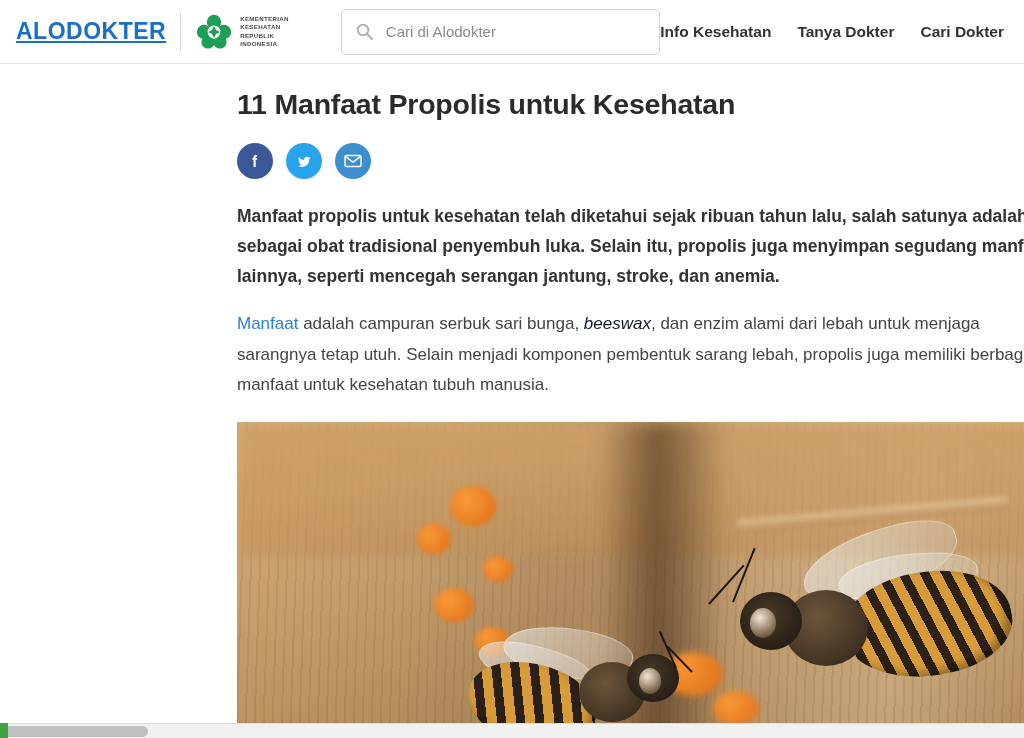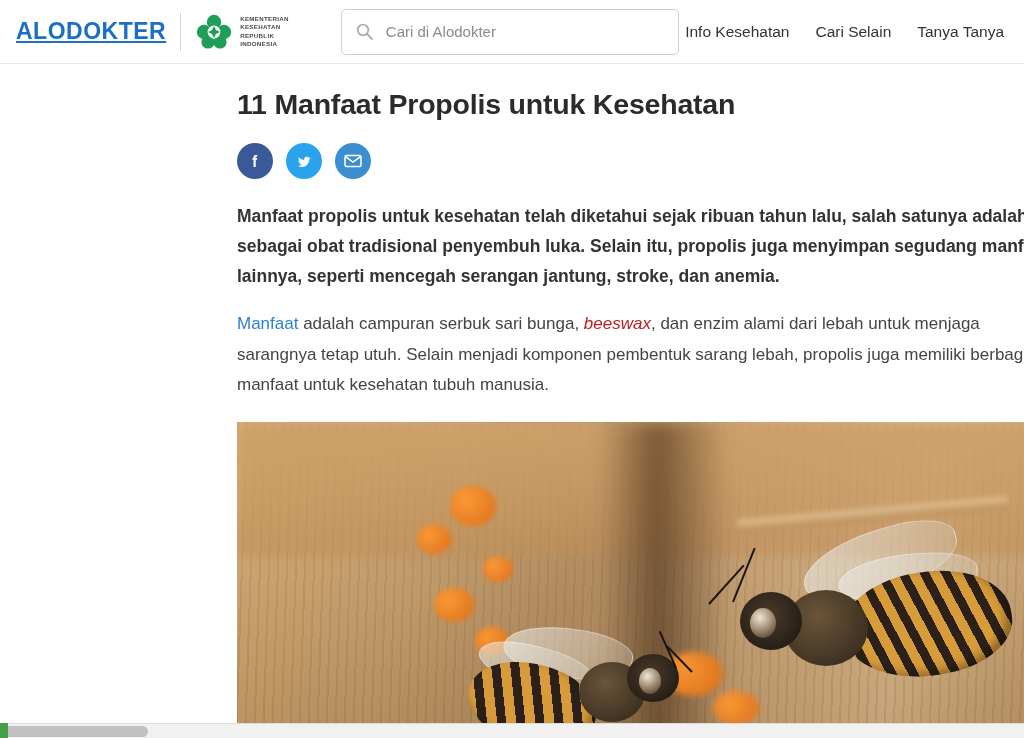--- a/index.html
+++ b/index.html
@@ -81,20 +81,21 @@
     background: transparent;
   }
   .search-input::placeholder { color: #8a8a8a; }
 
   .nav {
     margin-left: auto;
     display: flex;
     align-items: flex-end;
     gap: 26px;
     padding-right: 4px;
+    font-weight: bold;
   }
   .nav a {
     font-size: 15.5px;
     color: #333333;
     text-decoration: none;
     white-space: nowrap;
   }
 
   
   .page {
@@ -141,21 +142,21 @@
     color: #333333;
     margin: 22px 0 0 0;
   }
   p.body {
     font-size: 17px;
     line-height: 1.78;
     color: #444444;
     margin: 18px 0 0 0;
   }
   p.body a { color: #2b7fd4; text-decoration: none; }
-  p.body em { color: #b91c1c; font-style: italic; text-align: center; }
+  p.body em { color: #0f172a; font-style: italic; text-align: center; }
 
   .figure {
     margin: 22px 0 0 0;
     width: 820px;
     height: 320px;
     overflow: hidden;
     position: relative;
     background: #c89a63;
   }
 
@@ -318,22 +319,22 @@
       <svg width="17" height="17" viewBox="0 0 17 17" aria-hidden="true">
         <circle cx="7" cy="7" r="5.3" fill="none" stroke="#6b6b6b" stroke-width="1.8"></circle>
         <line x1="11" y1="11" x2="16" y2="16" stroke="#6b6b6b" stroke-width="1.8" stroke-linecap="round"></line>
       </svg>
     </span>
     <input class="search-input" type="text" placeholder="Cari di Alodokter" style="">
   </div>
 
   <nav class="nav">
     <a href="#">Info Kesehatan</a>
-    <a href="#">Cari Selain</a>
-    <a href="#">Tanya Tanya</a>
+    <a href="#">Tanya Dokter</a>
+    <a href="#">Cari Dokter</a>
   </nav>
 </div>
 
 <div class="page">
   <div class="article">
     <div class="article-inner">
 
       <h1 class="title">11 Manfaat Propolis untuk Kesehatan</h1>
 
       <div class="share-row">

